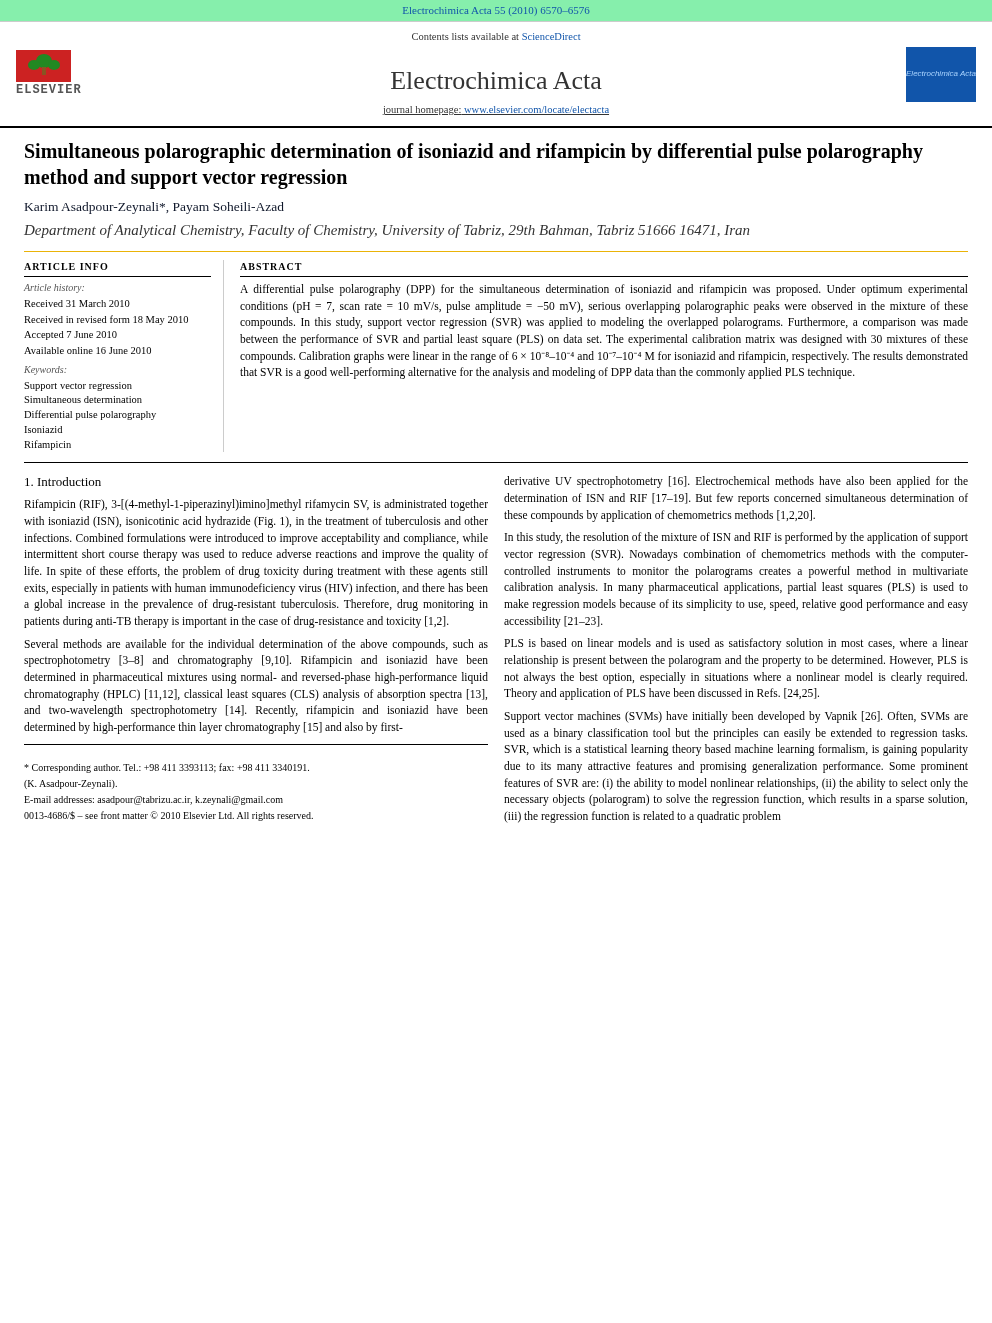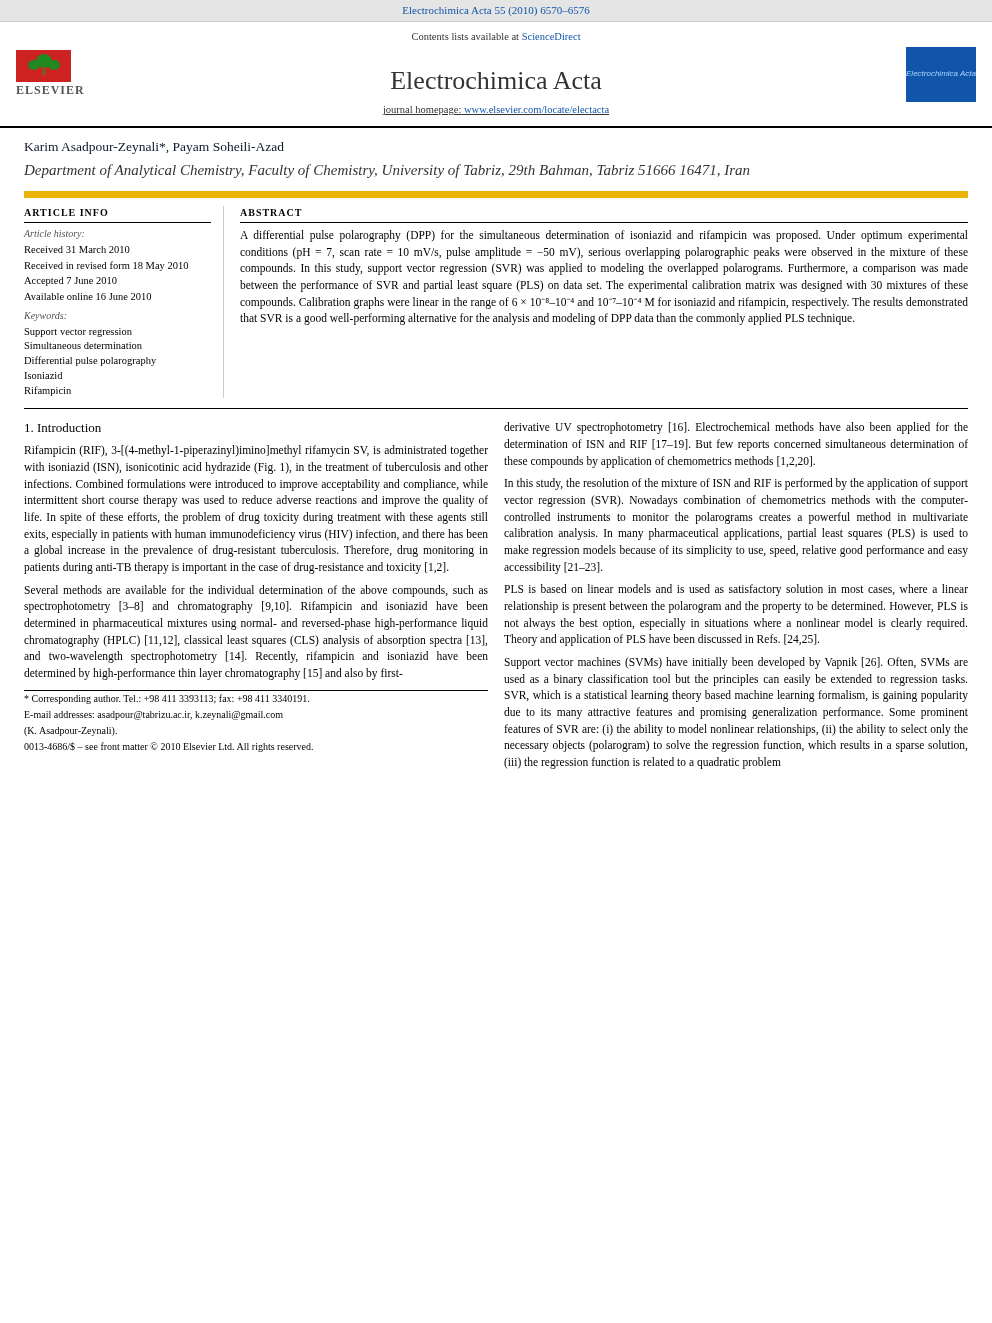--- a/index.html
+++ b/index.html
@@ -6,21 +6,21 @@
     body {
       font-family: 'Times New Roman', Times, serif;
       background: #fff;
       color: #000;
       width: 992px;
       min-height: 1323px;
       font-size: 13px;
       line-height: 1.4;
     }
     .top-bar {
-      background: #e5e5e5;
+      background: #86efac;
       text-align: center;
       padding: 3px 0;
       font-size: 11px;
       color: #1155aa;
       border-bottom: 1px solid #ccc;
     }
     .header-section {
       display: flex;
       align-items: center;
       justify-content: space-between;
@@ -39,21 +39,21 @@
       height: 32px;
       display: flex;
       align-items: center;
       justify-content: center;
       color: #fff;
       font-size: 8px;
       font-weight: bold;
       font-family: Arial, sans-serif;
     }
     .elsevier-word {
-      font-family: Liberation Serif, serif;
+      font-family: Liberation Mono, monospace;
       font-size: 12px;
       font-weight: bold;
       color: #555;
       letter-spacing: 1px;
     }
     .journal-center {
       text-align: center;
       flex: 1;
     }
     .contents-line {
@@ -117,21 +117,21 @@
     .affiliation {
       font-size: 15px;
       font-style: italic;
       color: #333;
       margin-bottom: 10px;
     }
     .two-col {
       display: flex;
       gap: 16px;
       margin-top: 8px;
-      border-top: 7px solid #eab308;
+      border-top: 1px solid #eab308;
       padding-top: 8px;
     }
     .left-col {
       width: 200px;
       flex-shrink: 0;
       border-right: 1px solid #ccc;
       padding-right: 12px;
     }
     .right-col {
       flex: 1;
@@ -204,21 +204,21 @@
     .body-text {
       font-size: 11.5px;
       text-align: justify;
       color: #000;
       line-height: 1.45;
       margin-bottom: 6px;
     }
     .footnote-section {
       border-top: 1px solid #000;
       margin-top: 8px;
-      padding-top: 1px;
+      padding-top: 16px;
       font-size: 10px;
       color: #000;
     }
     .footnote-line {
       margin-bottom: 2px;
     }
     .doi-line {
       font-size: 10px;
       color: #000;
       margin-top: 2px;
@@ -264,20 +264,21 @@
 
   <div class="journal-logo-right">
     <div class="journal-logo-box">
       <span style="font-size:8px; font-style:italic; color:#aad4ff;">Electrochimica Acta</span>
     </div>
   </div>
 </div>
 
 <div class="main-content">
 
+  <div class="paper-title">Simultaneous polarographic determination of isoniazid and rifampicin by differential pulse polarography method and support vector regression</div>
 
   <div class="authors">Karim Asadpour-Zeynali*, Payam Soheili-Azad</div>
 
   <div class="affiliation">Department of Analytical Chemistry, Faculty of Chemistry, University of Tabriz, 29th Bahman, Tabriz 51666 16471, Iran</div>
 
   <div class="two-col">
 
     <div class="left-col">
       <div class="section-label">ARTICLE INFO</div>
 
@@ -311,24 +312,24 @@
       <div class="body-text">
         Rifampicin (RIF), 3-[(4-methyl-1-piperazinyl)imino]methyl rifamycin SV, is administrated together with isoniazid (ISN), isonicotinic acid hydrazide (Fig. 1), in the treatment of tuberculosis and other infections. Combined formulations were introduced to improve acceptability and compliance, while intermittent short course therapy was used to reduce adverse reactions and improve the quality of life. In spite of these efforts, the problem of drug toxicity during treatment with these agents still exits, especially in patients with human immunodeficiency virus (HIV) infection, and there has been a global increase in the prevalence of drug-resistant tuberculosis. Therefore, drug monitoring in patients during anti-TB therapy is important in the case of drug-resistance and toxicity [1,2].
       </div>
 
       <div class="body-text">
         Several methods are available for the individual determination of the above compounds, such as spectrophotometry [3–8] and chromatography [9,10]. Rifampicin and isoniazid have been determined in pharmaceutical mixtures using normal- and reversed-phase high-performance liquid chromatography (HPLC) [11,12], classical least squares (CLS) analysis of absorption spectra [13], and two-wavelength spectrophotometry [14]. Recently, rifampicin and isoniazid have been determined by high-performance thin layer chromatography [15] and also by first-
       </div>
 
       <div class="footnote-section">
         <div class="footnote-line">* Corresponding author. Tel.: +98 411 3393113; fax: +98 411 3340191.</div>
+        <div class="footnote-line">(K. Asadpour-Zeynali).</div>
         <div class="footnote-line">
           <span>E-mail addresses: asadpour@tabrizu.ac.ir, k.zeynali@gmail.com</span>
         </div>
-        <div class="footnote-line">(K. Asadpour-Zeynali).</div>
         <div class="footnote-line">0013-4686/$ – see front matter © 2010 Elsevier Ltd. All rights reserved.</div>
       </div>
     </div>
 
     <div class="intro-right">
       <div class="body-text">
         derivative UV spectrophotometry [16]. Electrochemical methods have also been applied for the determination of ISN and RIF [17–19]. But few reports concerned simultaneous determination of these compounds by application of chemometrics methods [1,2,20].
       </div>
 
       <div class="body-text">

